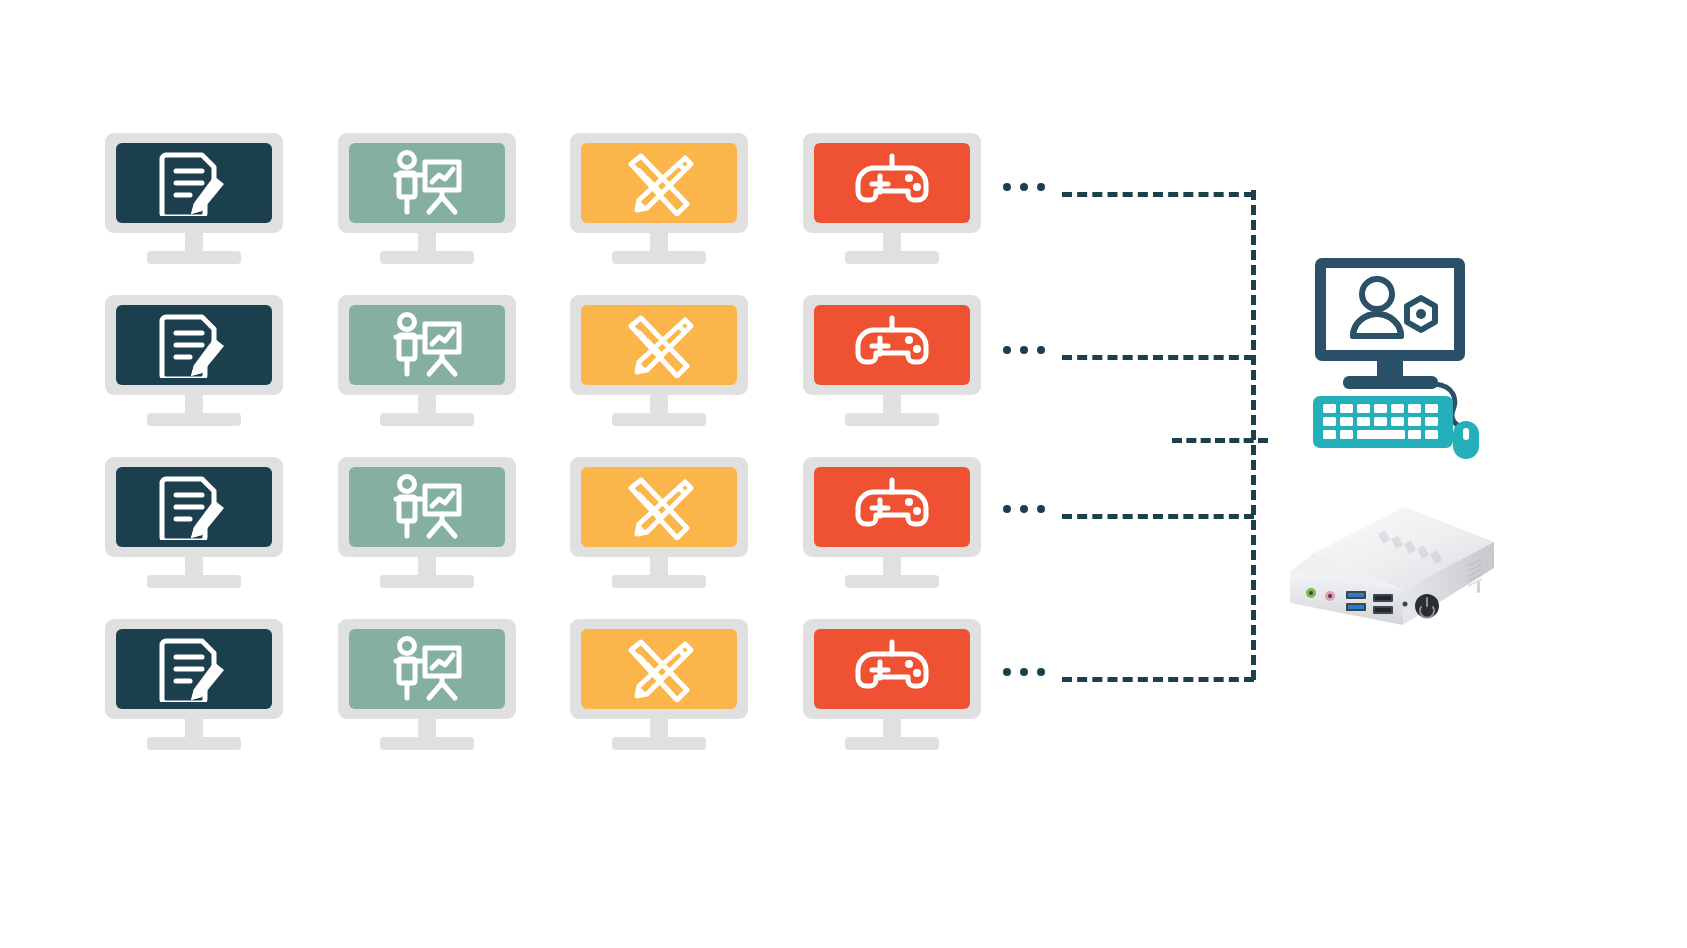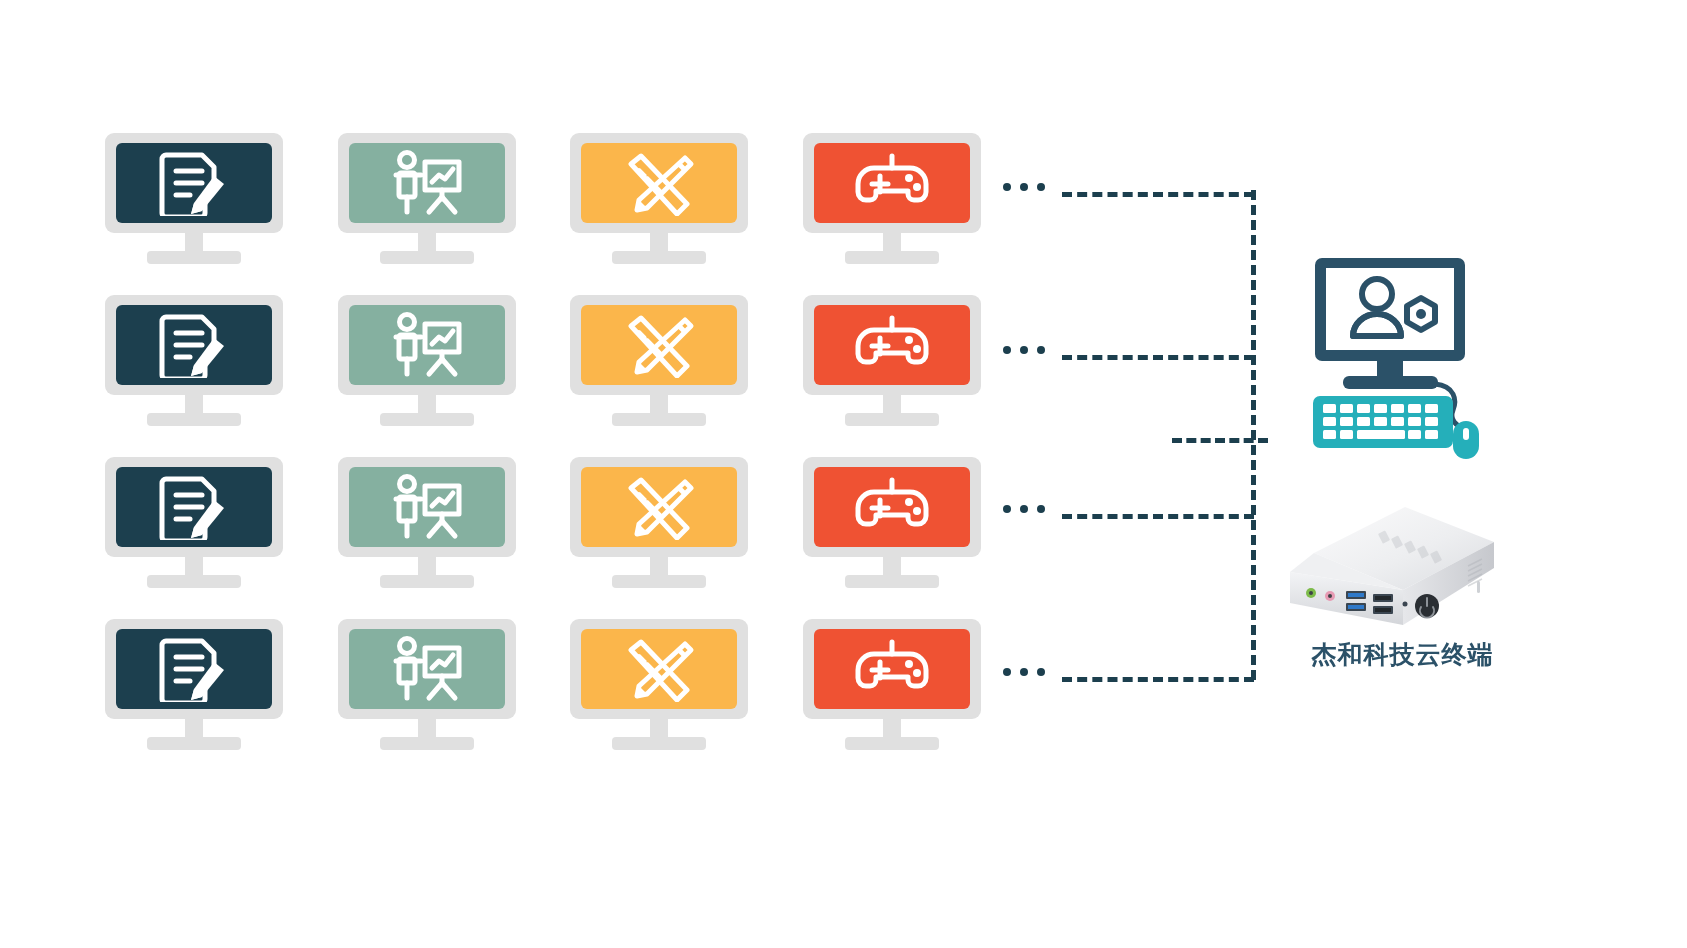--- a/index.html
+++ b/index.html
@@ -519,15 +519,14 @@
       <circle cx="155" cy="108" r="12" fill="#2A2E33"></circle>
       <g stroke="#8D9298" stroke-width="2" fill="none" stroke-linecap="round">
         <path d="M149 109 a7 7 0 1 0 12 0"></path>
         <line x1="155" y1="100" x2="155" y2="108"></line>
       </g>
 
       <rect x="205" y="83" width="3" height="12" rx="1.5" fill="#C2C5CA" opacity="0.8"></rect>
     </svg>
   </div>
 
-  <div id="terminal-label">杰和科技云终端</div>
 
 </div>
 
 </body></html>

